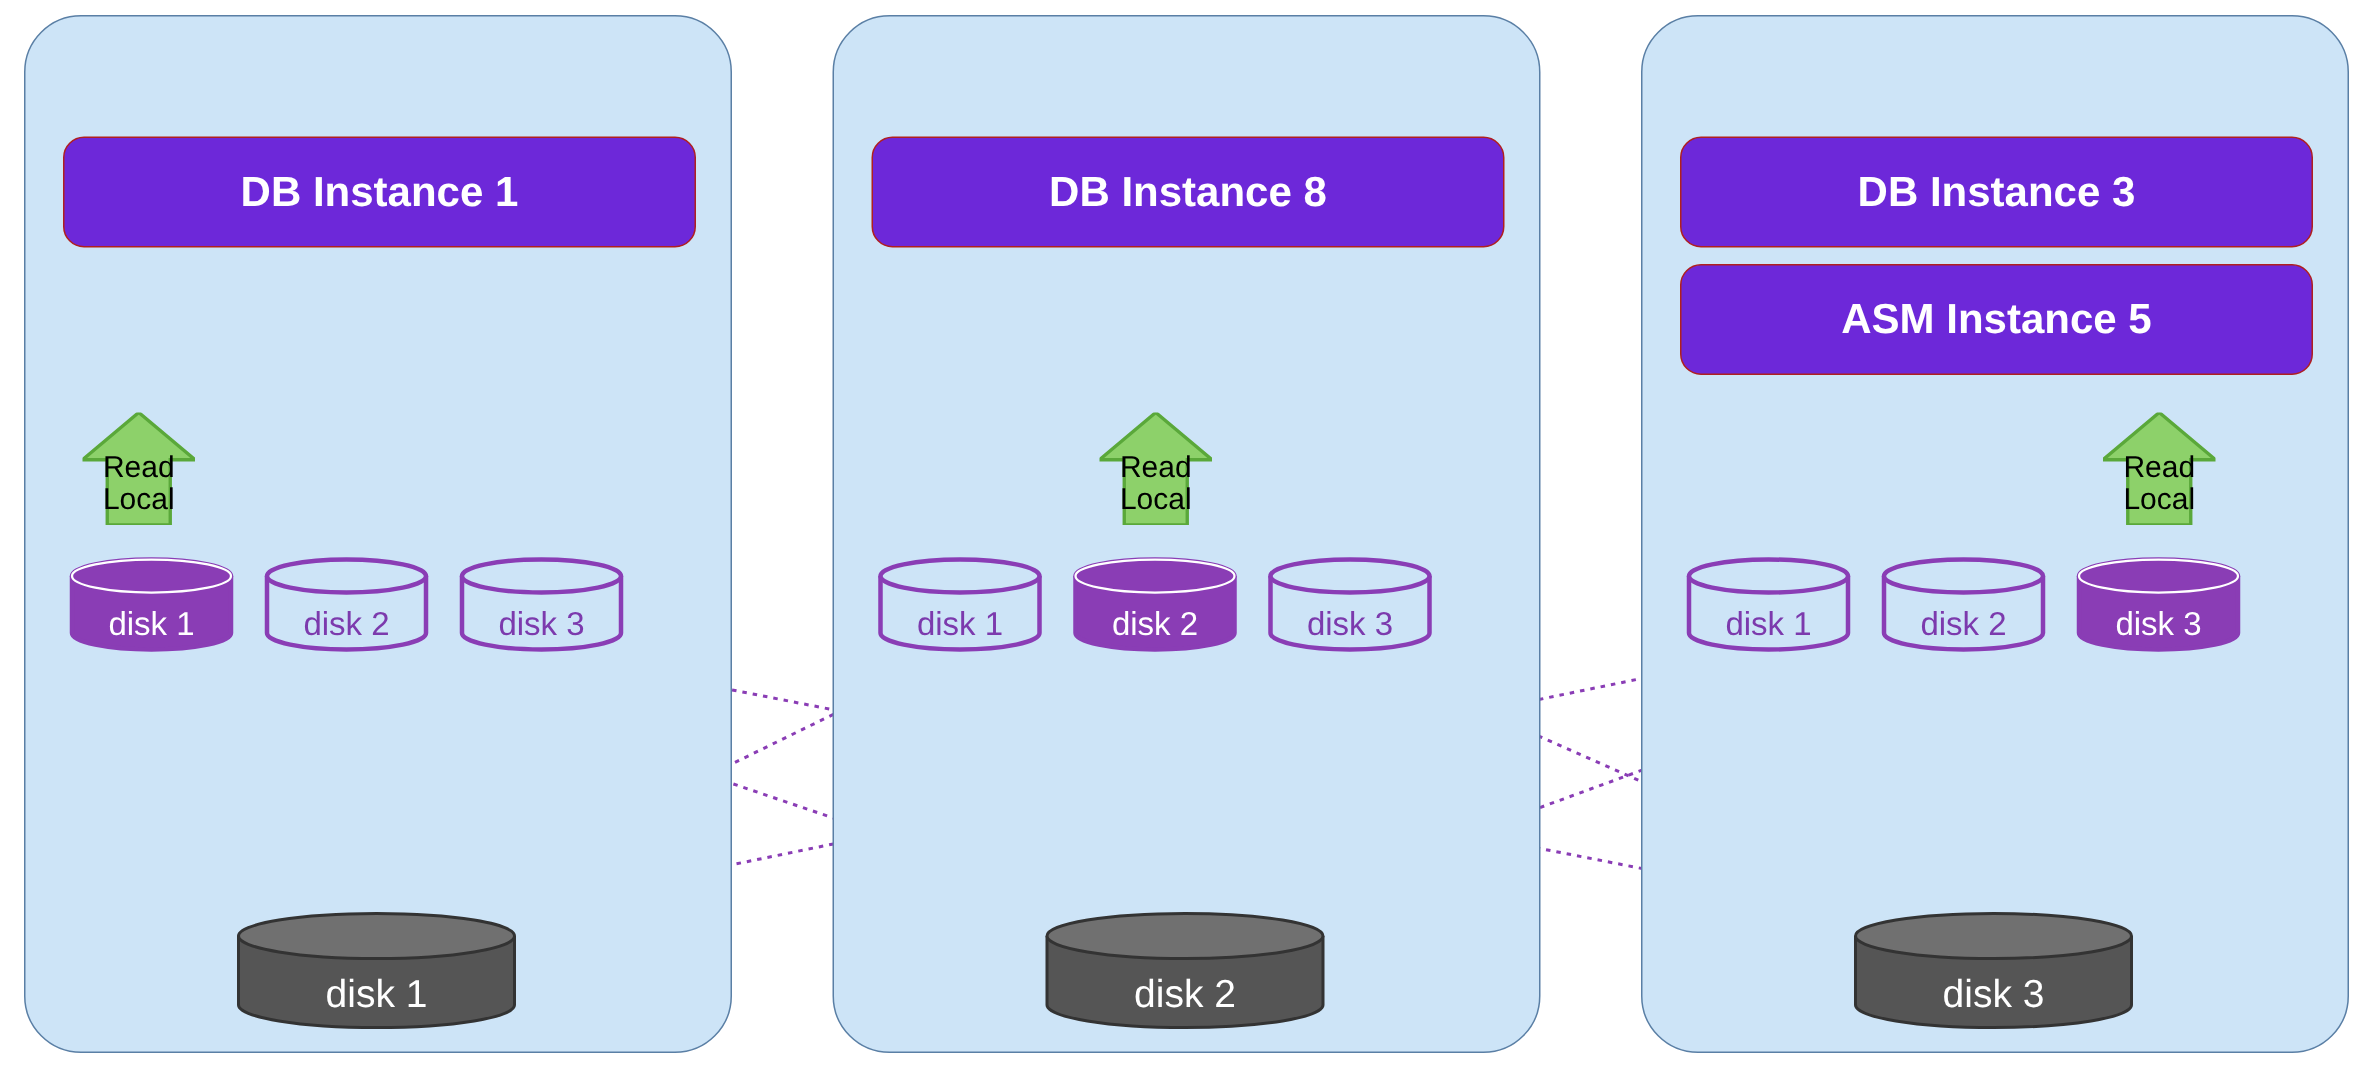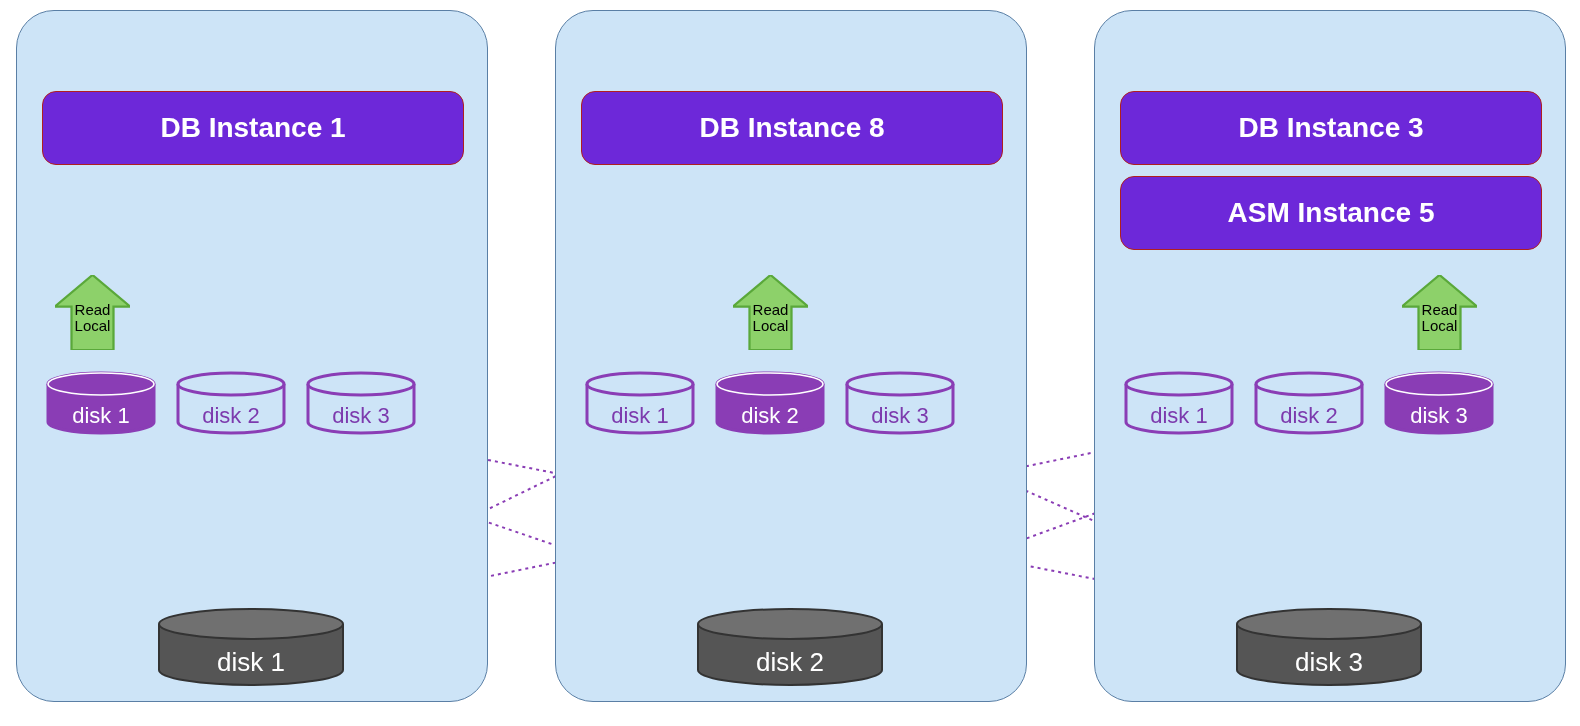--- a/index.html
+++ b/index.html
@@ -42,21 +42,21 @@
   .arrow-up {
     position: absolute;
     width: 75px;
     height: 75px;
   }
   .arrow-up svg { width: 100%; height: 100%; display: block; }
   .arrow-label {
     position: absolute;
     width: 75px;
     text-align: center;
-    font-size: 15px;
+    font-size: 20px;
     line-height: 1.05;
     color: #000;
     font-weight: 400;
   }
   .small-disk {
     position: absolute;
     width: 110px;
     height: 62px;
   }
   .small-disk svg { width: 100%; height: 100%; display: block; overflow: visible; }

